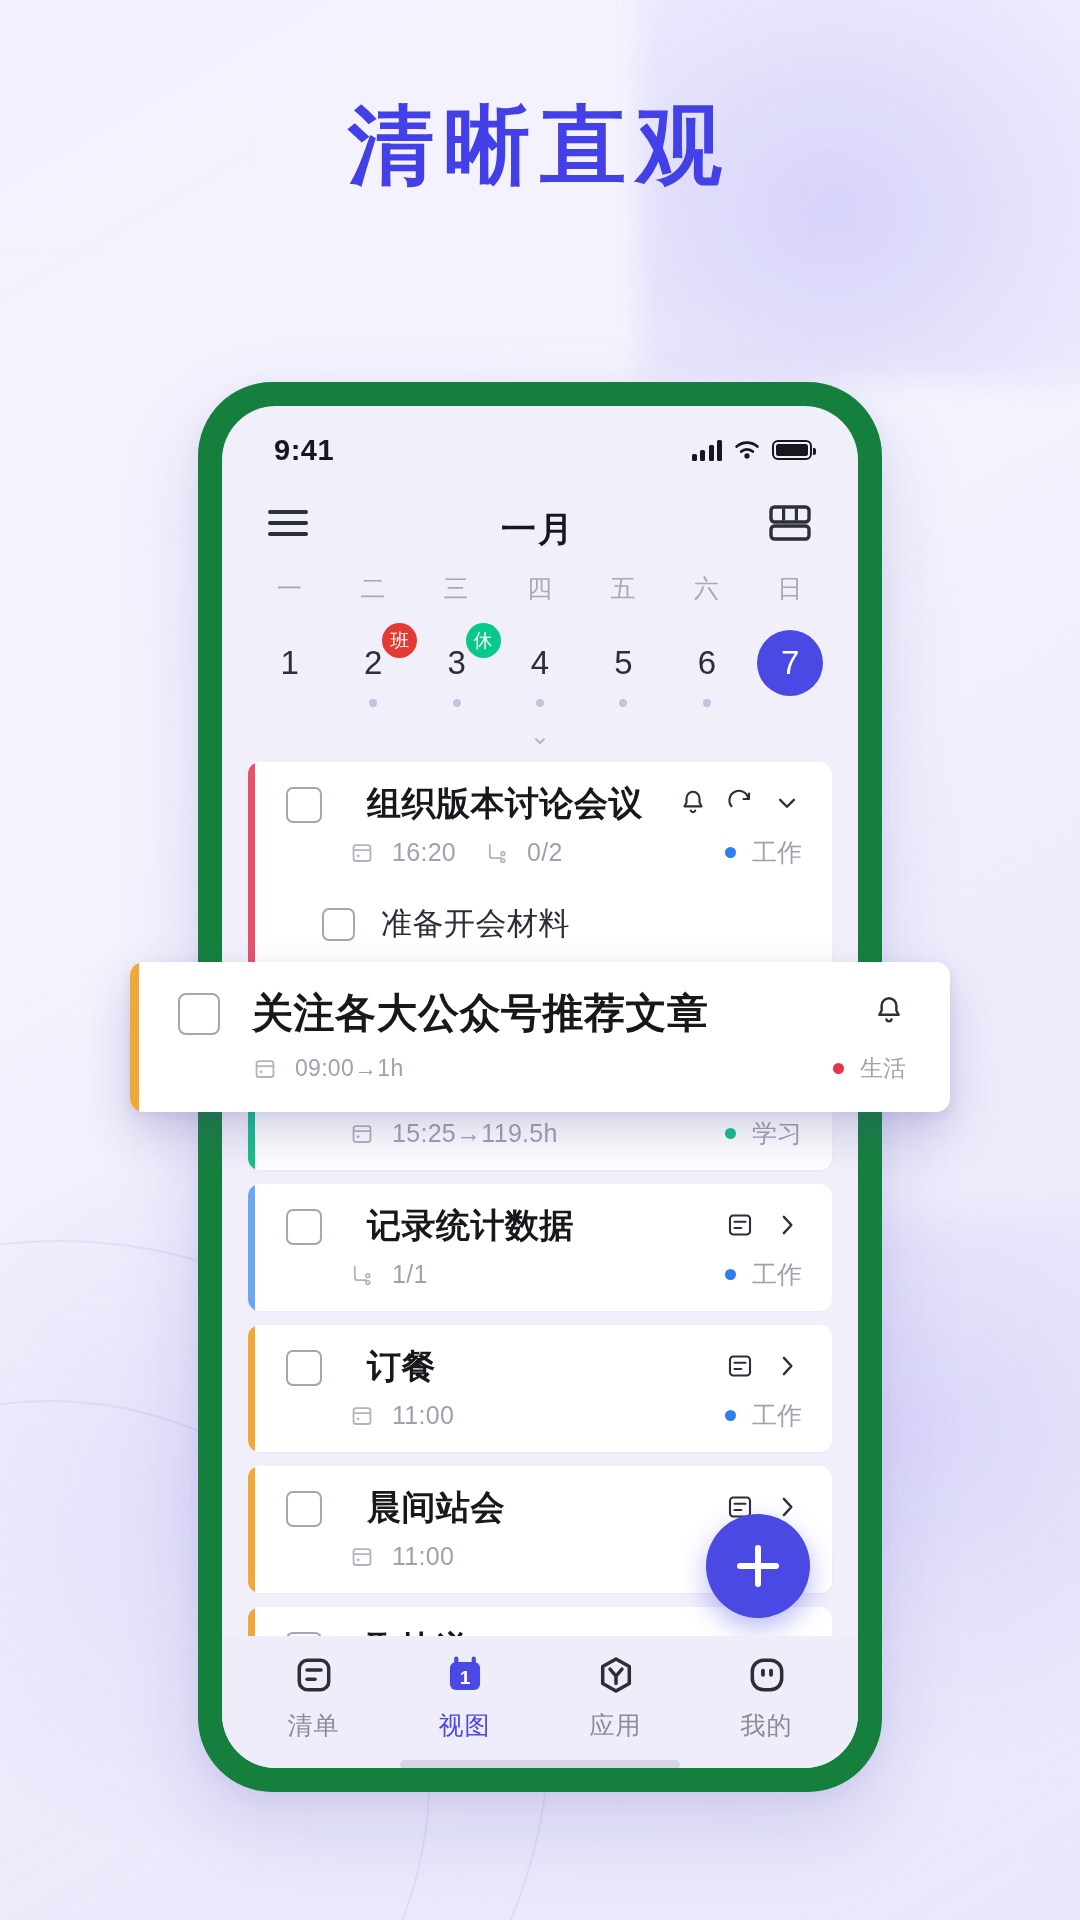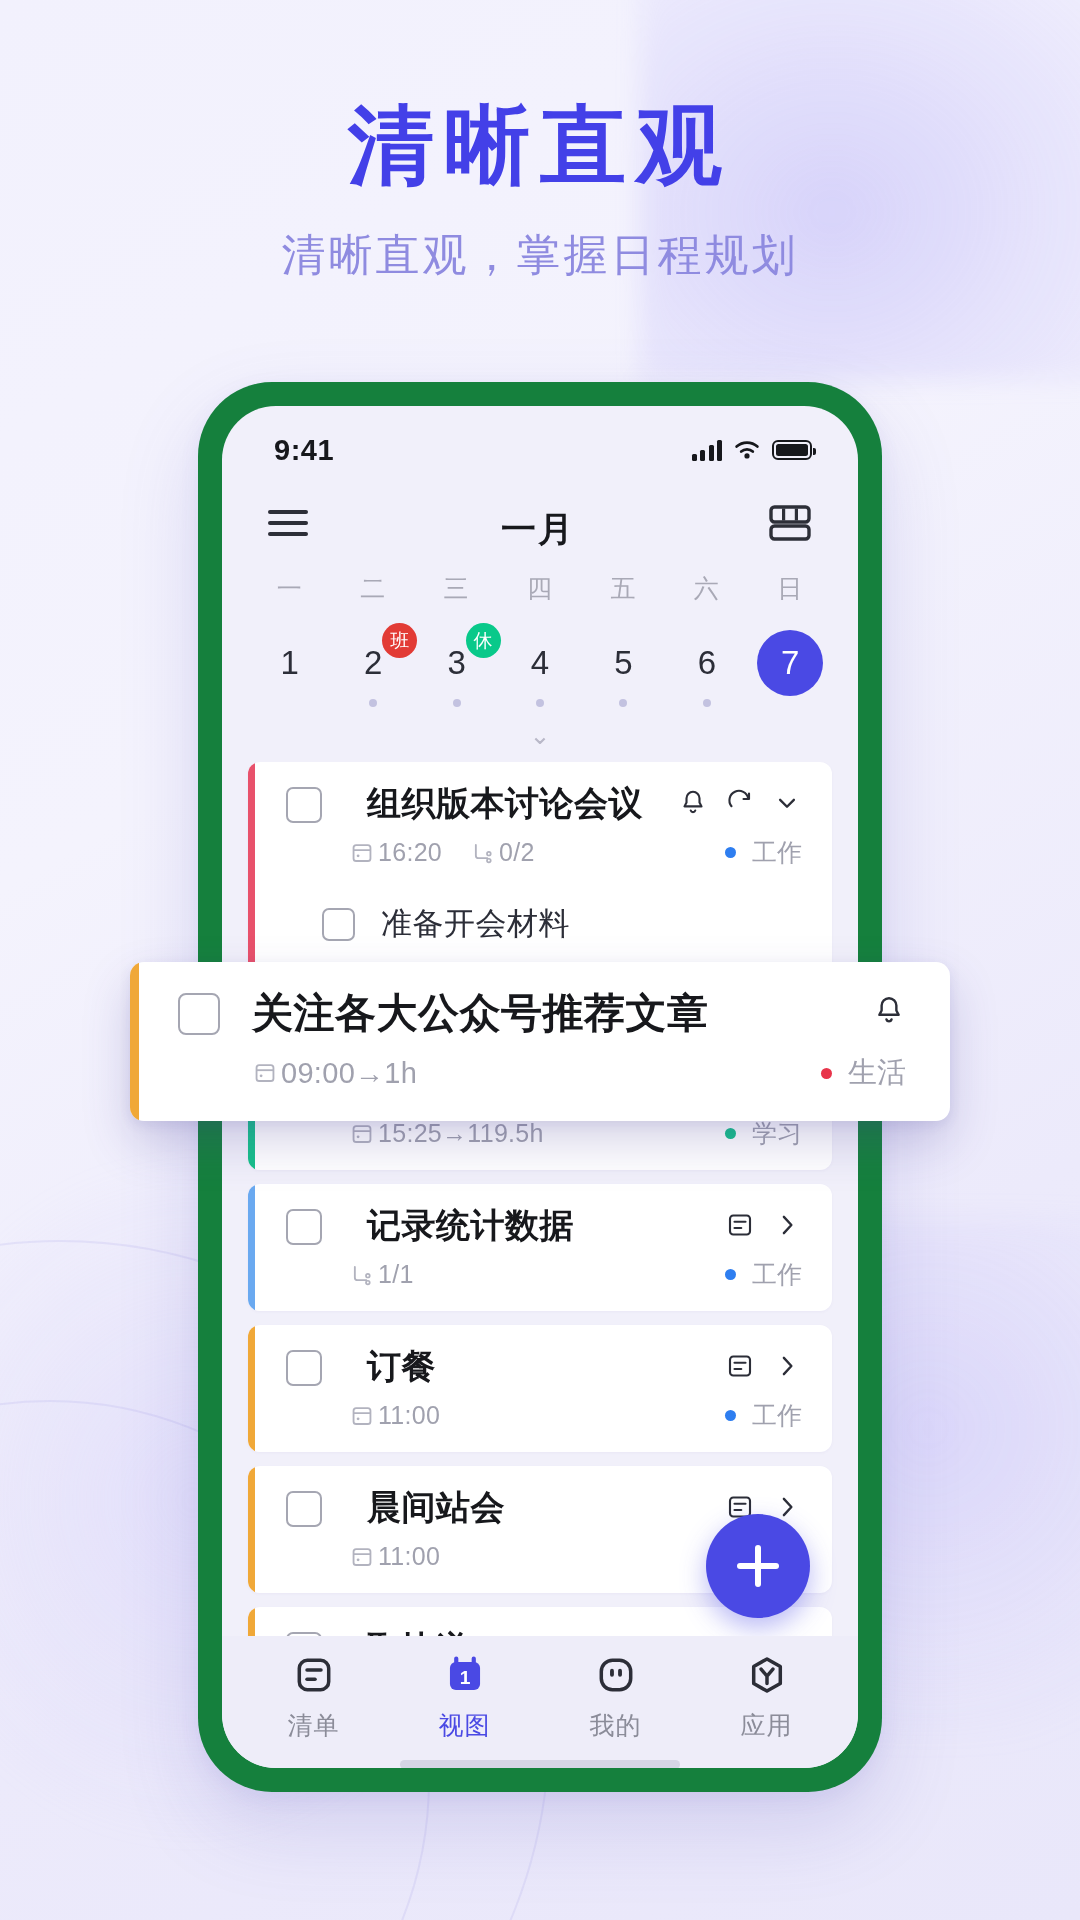--- a/index.html
+++ b/index.html
@@ -132,21 +132,21 @@
     flex:0 0 auto; margin-top:3px; cursor:pointer;
   }
   .task-title {
     font-size:34px; font-weight:600; color:#17181c; margin-left:45px;
     flex:1 1 auto; letter-spacing:.5px; line-height:1.15;
   }
   .task-icons { display:flex; align-items:center; gap:17px; margin-top:4px; flex:0 0 auto; }
   .task-botrow {
     display:flex; align-items:center; margin-top:13px; padding-left:63px;
   }
-  .meta { display:flex; align-items:center; gap:3px; margin-right:28px; }
+  .meta { display:flex; align-items:center; gap:17px; margin-right:28px; }
   .meta-text { font-size:25px; color:#a0a1ae; letter-spacing:.3px; }
   .spacer { flex:1 1 auto; }
   .tag { display:flex; align-items:center; gap:16px; }
   .tag-dot { width:11px; height:11px; border-radius:50%; display:block; }
   .tag-label { font-size:25px; color:#a0a1ae; }
   .subtask {
     display:flex; align-items:center; padding:14px 30px 14px 74px;
   }
   .subtask .cbox { width:33px; height:33px; margin-top:0; }
   .sub-title { font-size:31px; color:#2c2e38; margin-left:26px; letter-spacing:.5px; }
@@ -155,21 +155,21 @@
     position:absolute; left:130px; top:962px; width:820px;
     background:#fff; border-radius:14px; overflow:hidden;
     box-shadow: 0 22px 48px rgba(72,66,150,.22), 0 4px 12px rgba(72,66,150,.10);
     z-index:30;
   }
   .float-card .accent { width:9px; }
   .float-card .task-main { padding:28px 44px 28px 48px; }
   .float-card .task-title { font-size:41px; margin-left:32px; }
   .float-card .cbox { width:42px; height:42px; border-radius:8px; }
   .float-card .task-botrow { padding-left:74px; margin-top:16px; }
-  .float-card .meta-text, .float-card .tag-label { font-size:29px; }
+  .float-card .meta-text, .float-card .tag-label { font-size:23px; }
   
   .fab {
     position:absolute; right:48px; bottom:150px; width:104px; height:104px;
     border-radius:50%; background:#4a49e4; display:flex; align-items:center;
     justify-content:center; box-shadow:0 10px 26px rgba(74,73,228,.38); z-index:20;
     cursor:pointer;
   }
   .fab::before, .fab::after {
     content:""; position:absolute; background:#fff; border-radius:3px;
   }
@@ -196,21 +196,20 @@
 <body>
 
 <div class="bg-blob-tr"></div>
 <div class="bg-blob-br"></div>
 <div class="bg-soft-left"></div>
 <div class="bg-ring r1"></div>
 <div class="bg-ring r2"></div>
 
 <div class="headline-wrap">
   <div class="headline">清晰直观</div>
-  <div class="subhead">清晰直观，掌握日程规划</div>
 </div>
 
 <div class="phone">
   <div class="screen">
 
     <div class="statusbar">
       <div class="status-time">9:41</div>
       <div class="status-icons">
         <div class="sig">
             <i></i>
@@ -559,32 +558,32 @@
         <div class="nav-item active">
           <svg width="42" height="42" viewBox="0 0 24 24" style="flex:0 0 auto">
             <path d="M7 2.6v2.4M17 2.6v2.4" stroke="#4a49e4" stroke-width="2.4" stroke-linecap="round"></path>
             <rect x="3.4" y="4.6" width="17.2" height="16" rx="3.4" fill="#4a49e4"></rect>
             <text x="12" y="17" font-size="11" font-family="Liberation Sans, sans-serif" font-weight="bold" fill="#ffffff" text-anchor="middle">1</text>
           </svg>
           <div class="nav-label">视图</div>
         </div>
         <div class="nav-item">
           <svg width="42" height="42" viewBox="0 0 24 24" style="flex:0 0 auto">
+            <path d="M12 2.8l7.6 4.4v9.6L12 21.2 4.4 16.8V7.2z" fill="none" stroke="#2c2e38" stroke-width="2" stroke-linejoin="round"></path>
+            <path d="M8.6 8.6L12 12.6l3.4-4M12 12.6v4.2" fill="none" stroke="#2c2e38" stroke-width="2" stroke-linecap="round" stroke-linejoin="round"></path>
+          </svg>
+          <div class="nav-label">应用</div>
+        </div>
+        <div class="nav-item">
+          <svg width="42" height="42" viewBox="0 0 24 24" style="flex:0 0 auto">
             <rect x="3.6" y="3.6" width="16.8" height="16.8" rx="6.4" fill="none" stroke="#2c2e38" stroke-width="2"></rect>
             <rect x="8.6" y="8.4" width="2.2" height="4.6" rx="1.1" fill="#2c2e38"></rect>
             <rect x="13.2" y="8.4" width="2.2" height="4.6" rx="1.1" fill="#2c2e38"></rect>
           </svg>
           <div class="nav-label">我的</div>
-        </div>
-        <div class="nav-item">
-          <svg width="42" height="42" viewBox="0 0 24 24" style="flex:0 0 auto">
-            <path d="M12 2.8l7.6 4.4v9.6L12 21.2 4.4 16.8V7.2z" fill="none" stroke="#2c2e38" stroke-width="2" stroke-linejoin="round"></path>
-            <path d="M8.6 8.6L12 12.6l3.4-4M12 12.6v4.2" fill="none" stroke="#2c2e38" stroke-width="2" stroke-linecap="round" stroke-linejoin="round"></path>
-          </svg>
-          <div class="nav-label">应用</div>
         </div>
         <div class="home-indicator"></div>
     </div>
   </div>
 </div>
 
 <div class="float-card" id="float-card">
     <div class="accent" style="background:#f0a838"></div>
     <div class="task-main">
       <div class="task-toprow">

